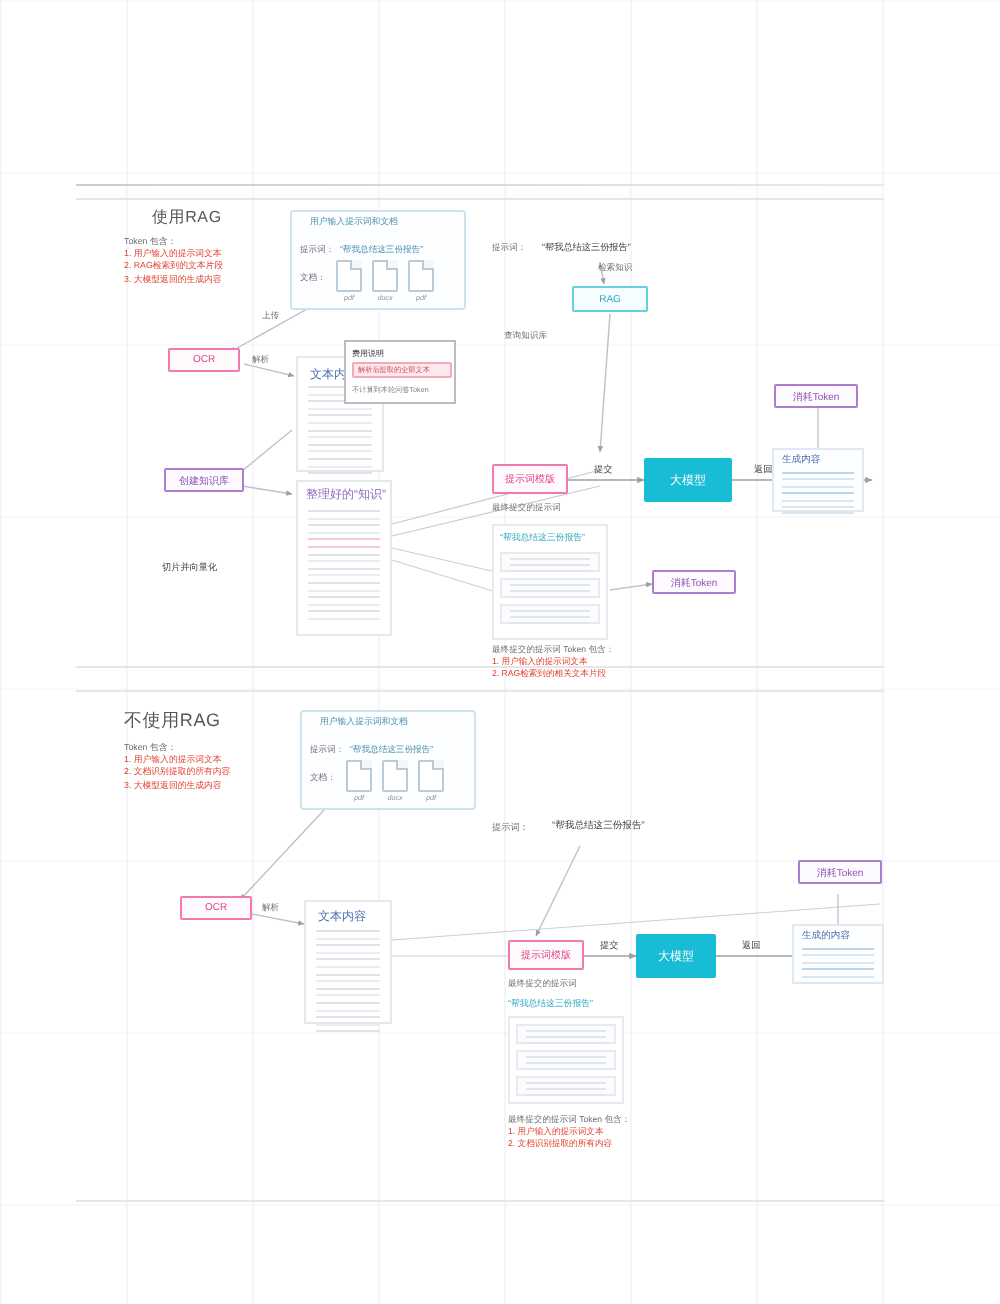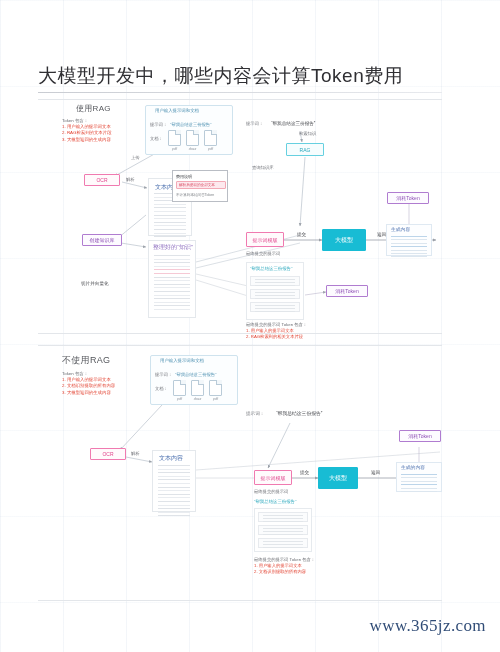--- a/index.html
+++ b/index.html
@@ -124,21 +124,20 @@
     font-size:17px;color:#1f3d6b;letter-spacing:.4px;opacity:.92;
   }
 </style>
 </head>
 <body>
 
 <div id="grid"></div>
 
 <div id="sheet">
 
-  <div class="title">大模型开发中，哪些内容会计算Token费用</div>
   <div class="title-rule"></div>
 
   <svg class="wire">
     <defs>
       <marker id="ah" markerWidth="5" markerHeight="5" refX="4.2" refY="2" orient="auto">
         <path d="M0,0 L4.4,2 L0,4 z" fill="#9aa0a8"></path>
       </marker>
       <marker id="ahb" markerWidth="5" markerHeight="5" refX="4.2" refY="2" orient="auto">
         <path d="M0,0 L4.4,2 L0,4 z" fill="#8fb3c9"></path>
       </marker>
@@ -435,14 +434,13 @@
       <div class="bl"></div>
       <div class="bl"></div>
   </div>
 
   <div class="cap" style="left:254px;top:557px;color:#e2402f;">
     <div style="color:#6b6d72;">最终提交的提示词 Token 包含：</div>
     <div>1. 用户输入的提示词文本</div>
     <div>2. 文档识别提取的所有内容</div>
   </div>
 
-  <div class="wm">www.365jz.com</div>
 </div>
 
 </body></html>

